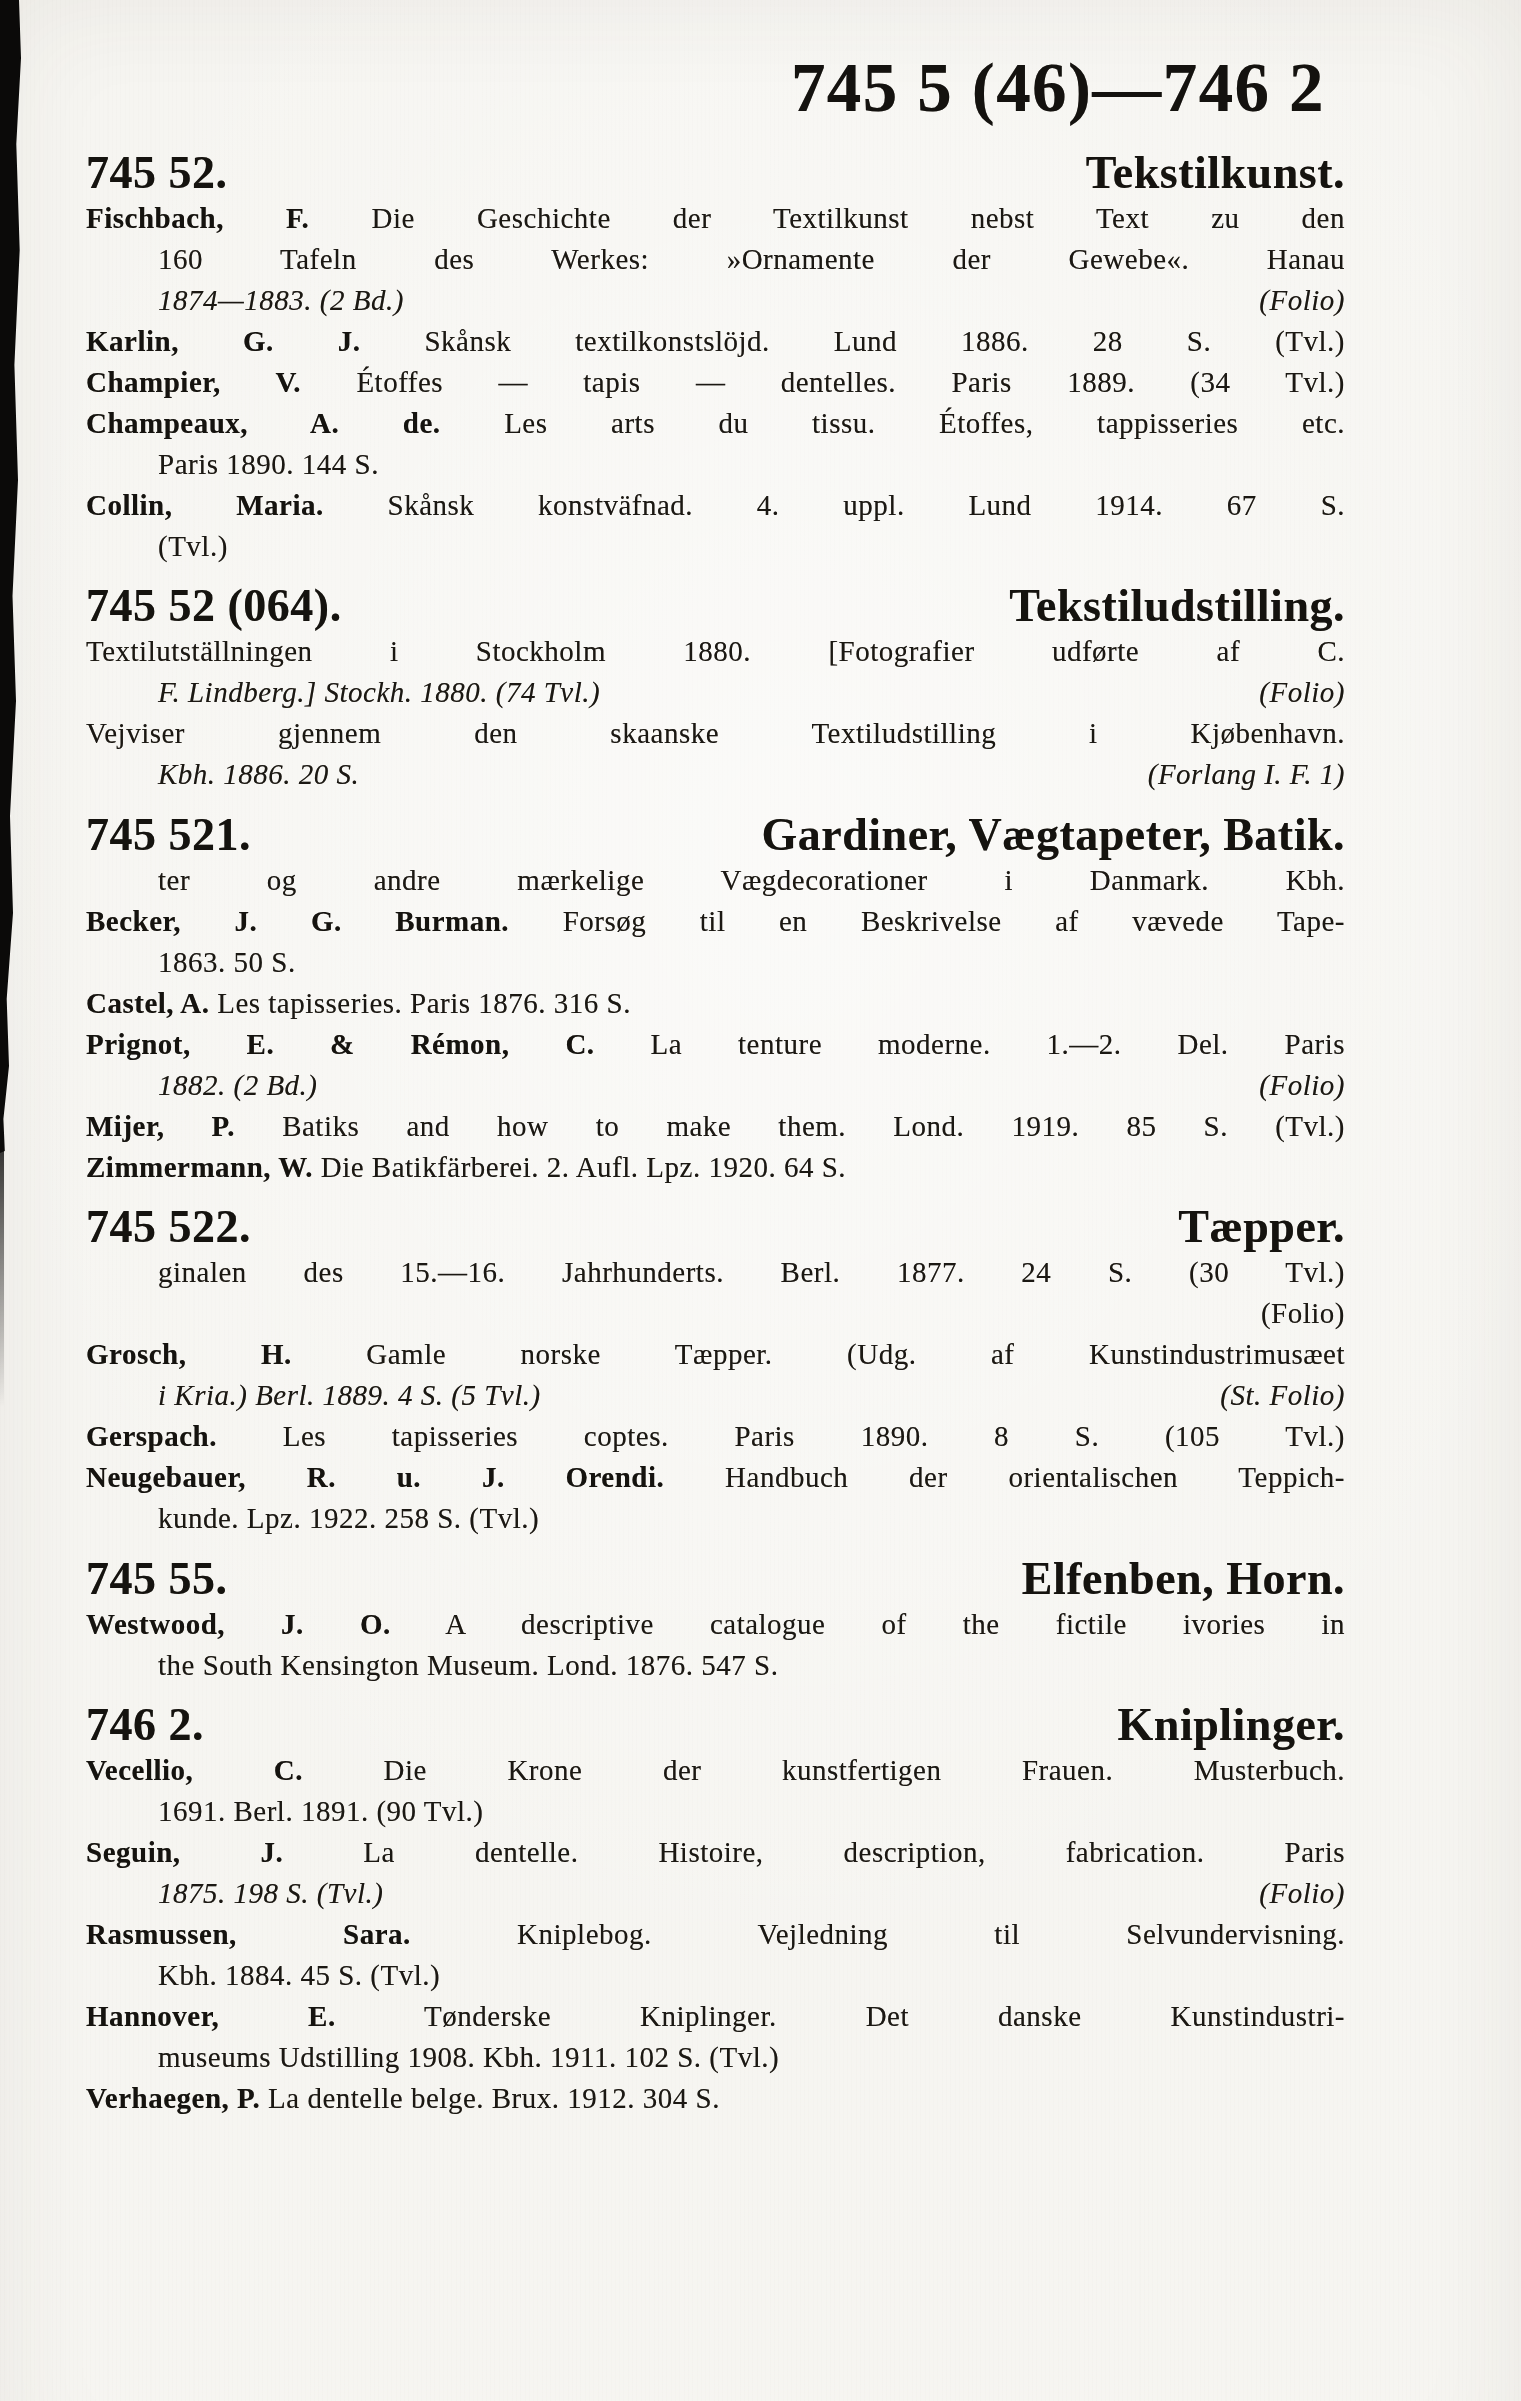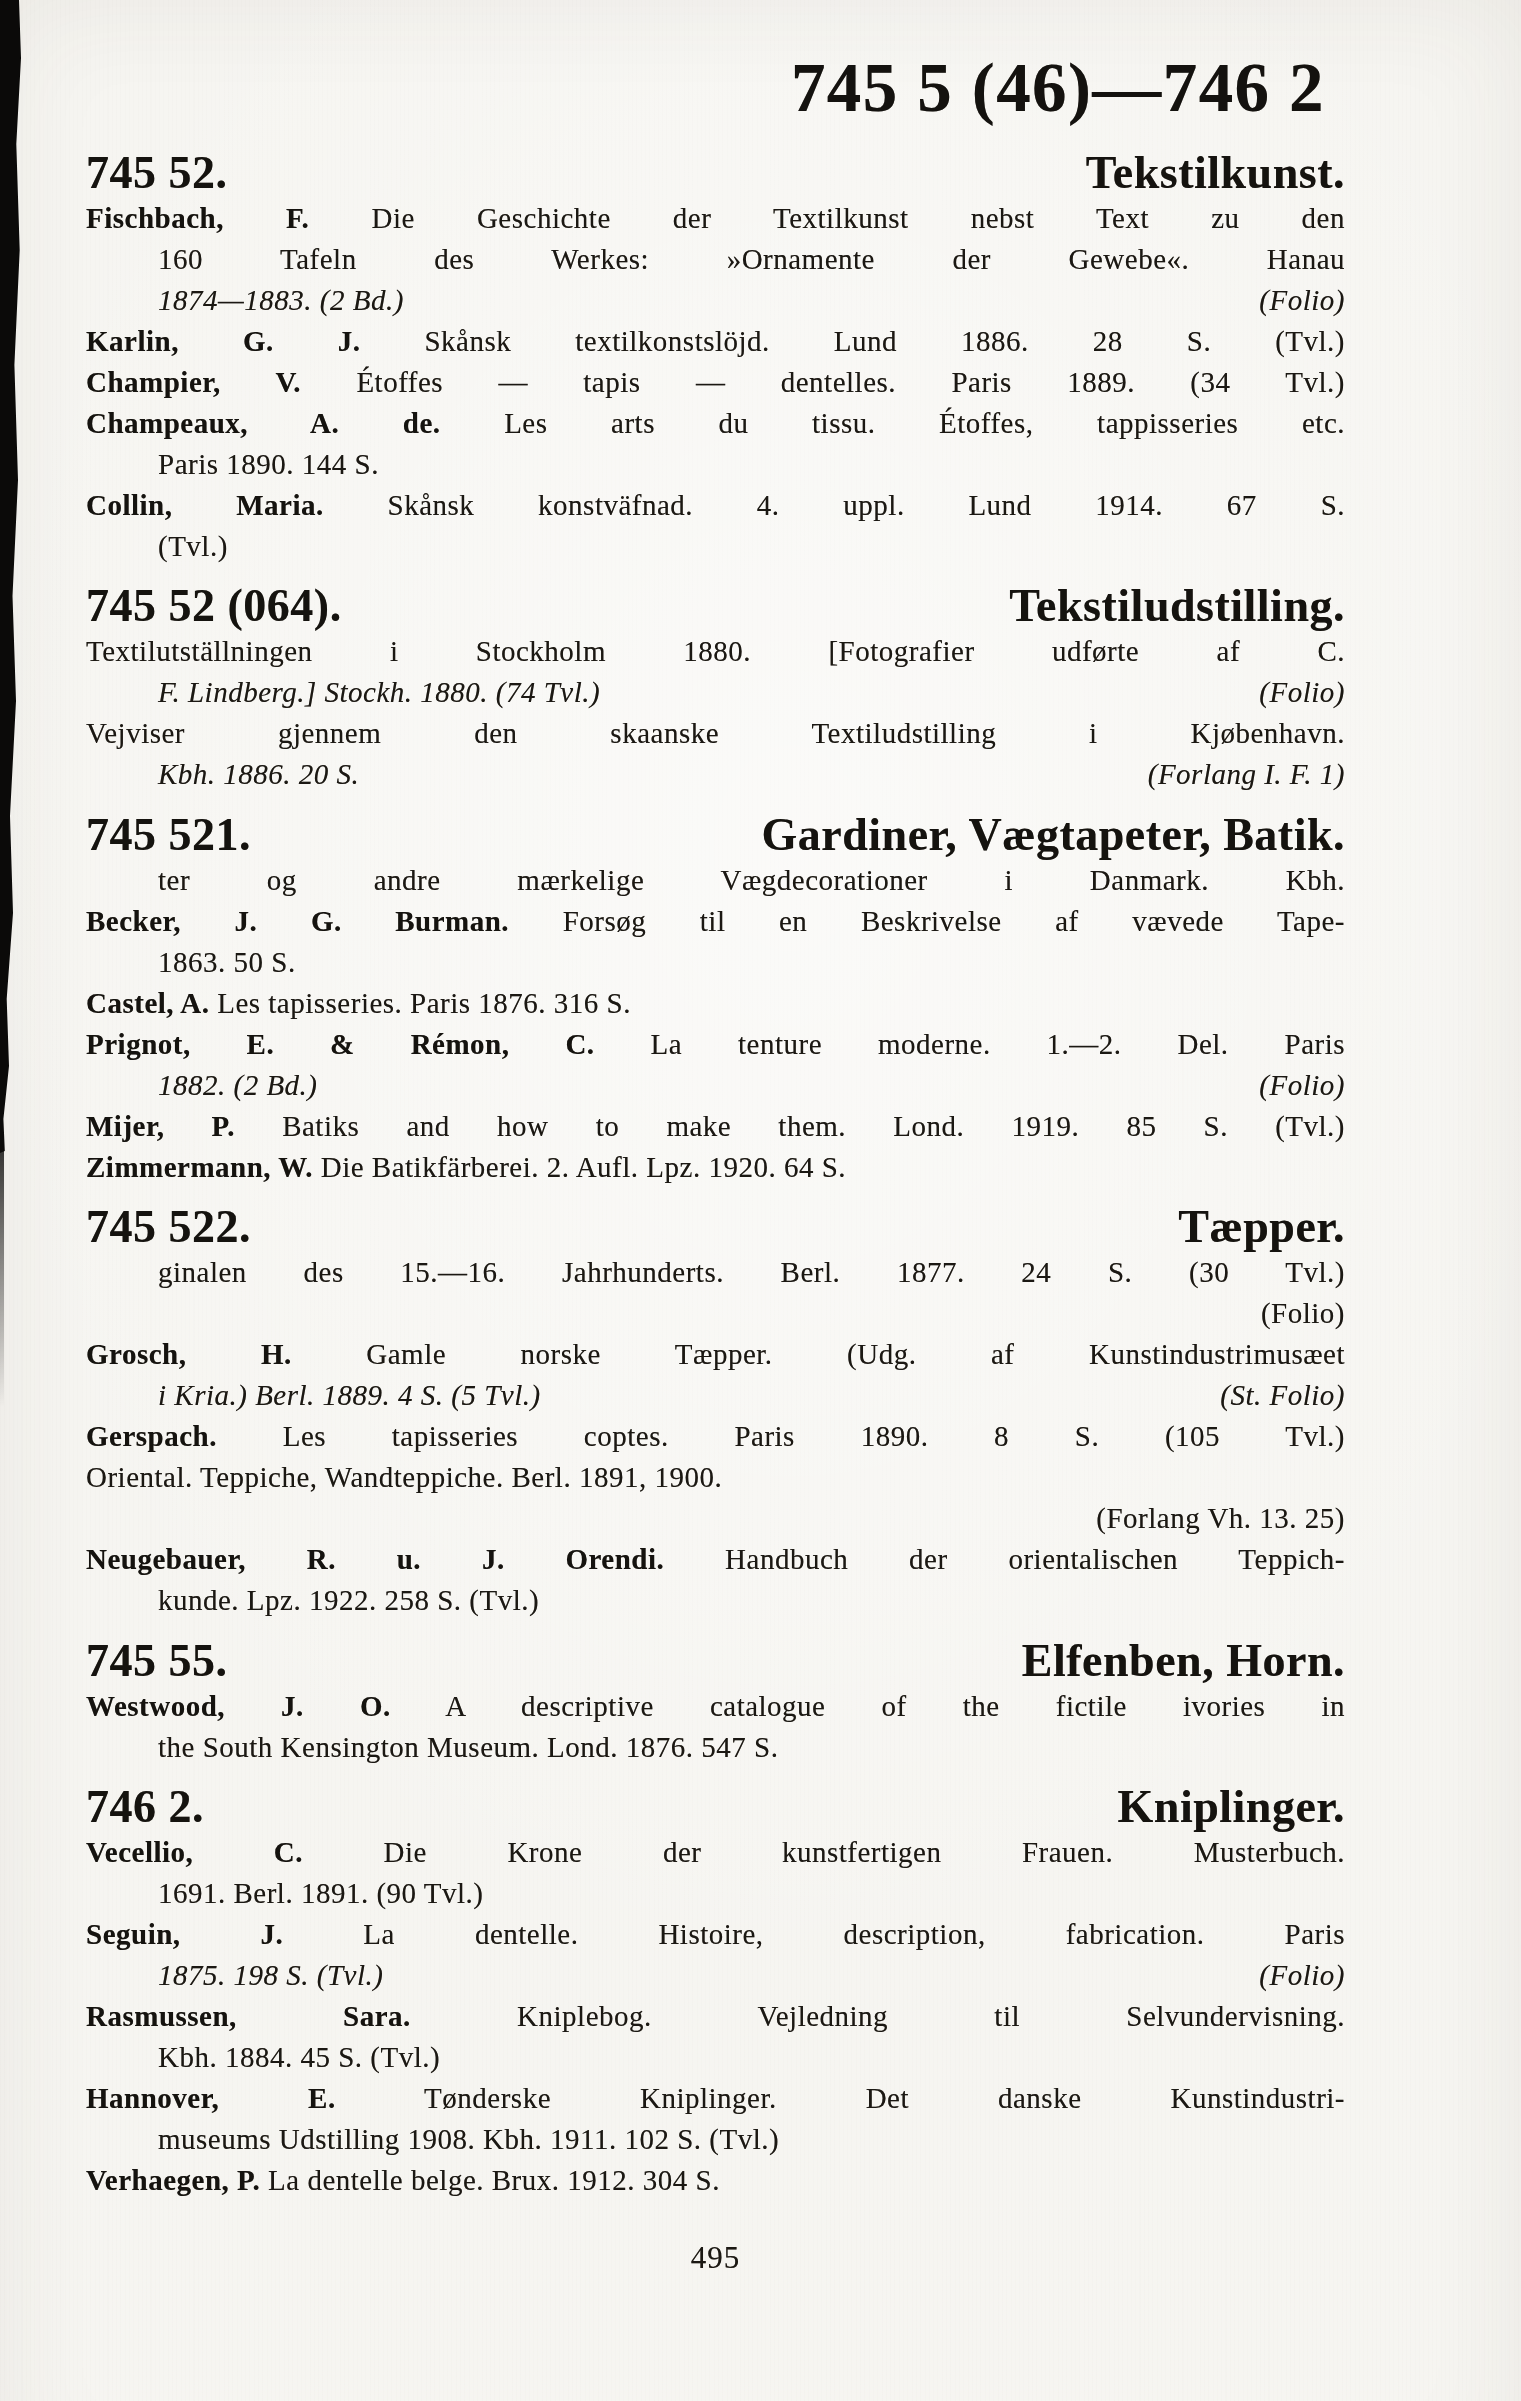--- a/index.html
+++ b/index.html
@@ -157,24 +157,20 @@
             <div class="line jl"><span class="lt"><span class="author">Grosch, H.</span> <span class="txt">Gamle norske Tæpper. (Udg. af Kunstindustrimusæet</span></span></div>
             <div class="line ind split">
               <span class="lt"><span class="txt">i Kria.) Berl. 1889. 4 S. (5 Tvl.)</span></span>
               <span class="rt">(St. Folio)</span>
             </div>
           </div>
           <div class="entry">
             <div class="line jl"><span class="lt"><span class="author">Gerspach.</span> <span class="txt">Les tapisseries coptes. Paris 1890. 8 S. (105 Tvl.)</span></span></div>
           </div>
           <div class="entry">
-            <div class="line"><span class="lt"><span class="txt">Oriental. Teppiche, Wandteppiche. Berl. 1891, 1900.</span></span></div>
-            <div class="line ind rl"><span class="rt">(Forlang Vh. 13. 25)</span></div>
-          </div>
-          <div class="entry">
             <div class="line jl"><span class="lt"><span class="author">Neugebauer, R. u. J. Orendi.</span> <span class="txt">Handbuch der orientalischen Teppich-</span></span></div>
             <div class="line ind"><span class="lt"><span class="txt">kunde. Lpz. 1922. 258 S. (Tvl.)</span></span></div>
           </div>
         </section>
         <section class="section">
           <div class="heading">
             <span class="sec-num">745 55.</span>
             <span class="sec-subj">Elfenben, Horn.</span>
           </div>
           <div class="entry">
@@ -205,16 +201,15 @@
           <div class="entry">
             <div class="line jl"><span class="lt"><span class="author">Hannover, E.</span> <span class="txt">Tønderske Kniplinger. Det danske Kunstindustri-</span></span></div>
             <div class="line ind"><span class="lt"><span class="txt">museums Udstilling 1908. Kbh. 1911. 102 S. (Tvl.)</span></span></div>
           </div>
           <div class="entry">
             <div class="line"><span class="lt"><span class="author">Verhaegen, P.</span> <span class="txt">La dentelle belge. Brux. 1912. 304 S.</span></span></div>
           </div>
         </section>
       </main>
 
-    <div class="page-number">495</div>
   </div>
 </div>
 
 
 </body></html>

